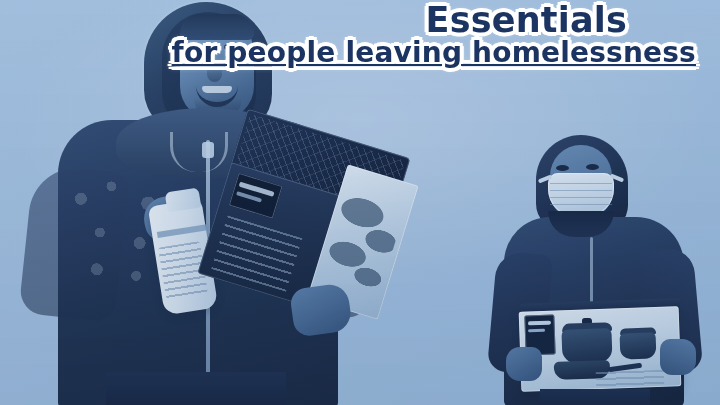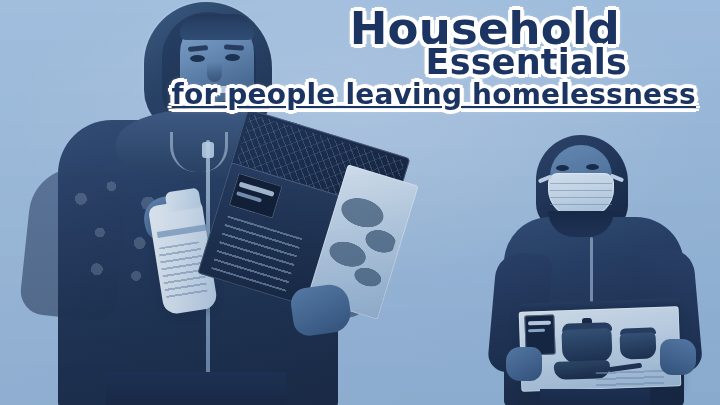--- a/index.html
+++ b/index.html
@@ -394,18 +394,17 @@
     <div class="r-pan-handle"></div>
     <div class="r-tray-foot"></div>
     <div class="r-hand-l"></div>
     <div class="r-hand-r"></div>
     <div class="r-legs"></div>
   </div>
 
   <div class="duotone"></div>
 
   <div class="title-block">
-    <span class="t-line l1">Household</span>
     <span class="t-line l2">Essentials</span>
     <span class="t-line l3">for people leaving homelessness</span>
   </div>
 
 </div>
 
 </body></html>

